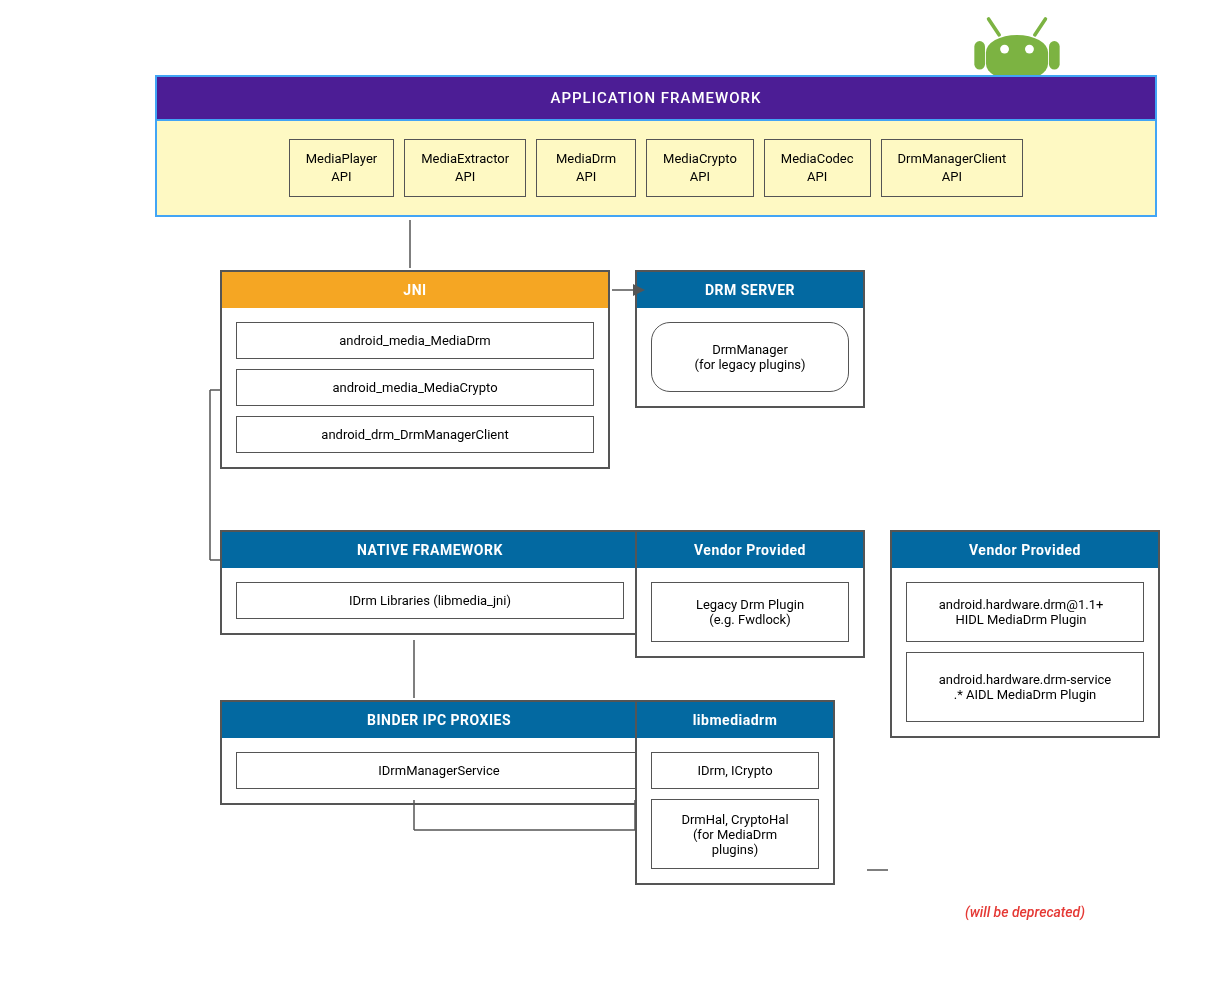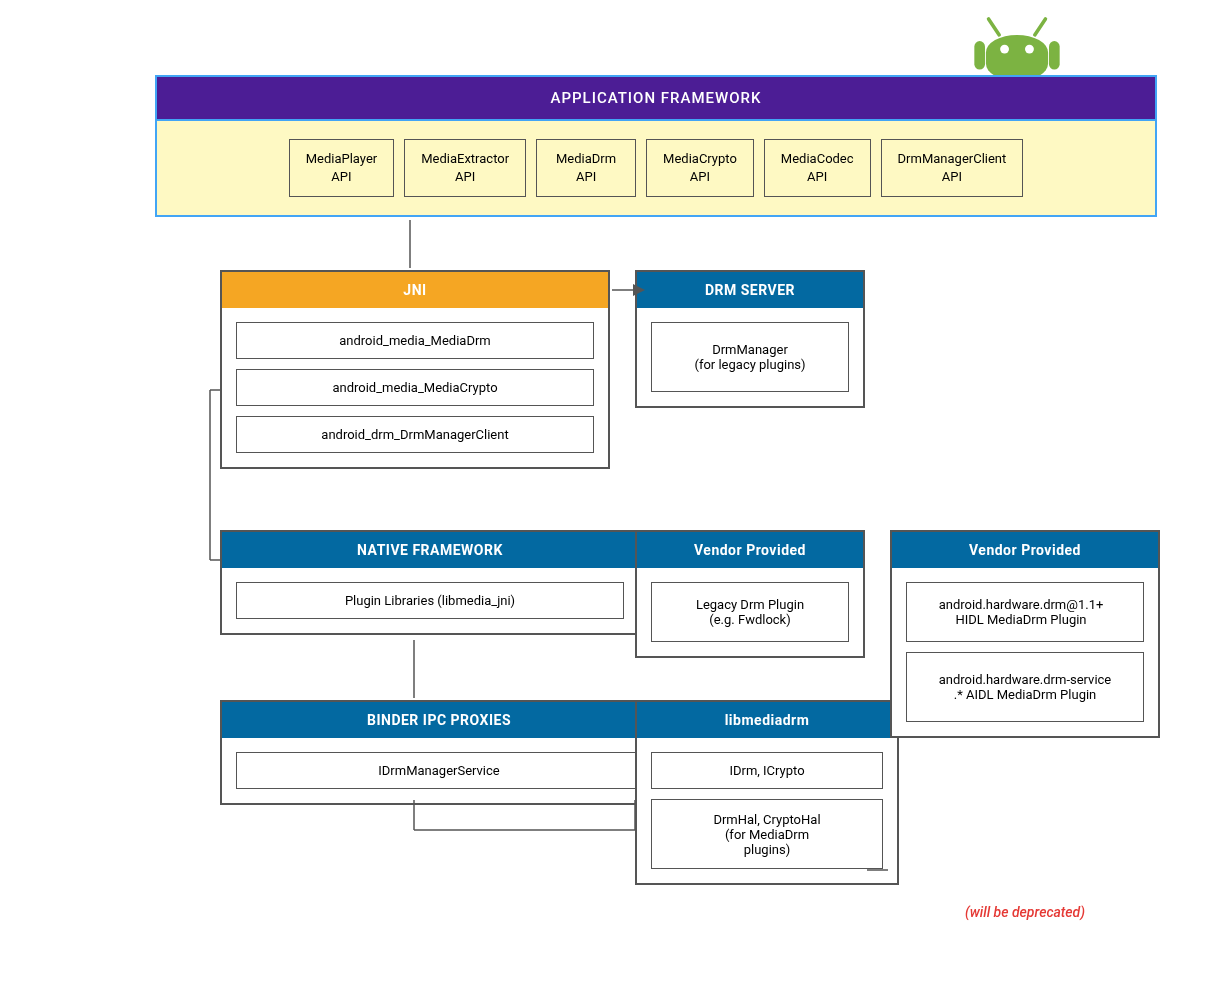--- a/index.html
+++ b/index.html
@@ -148,21 +148,21 @@
       top: 530px;
       left: 635px;
       width: 230px;
     }
 
     
     .libmediadrm-section {
       position: absolute;
       top: 700px;
       left: 635px;
-      width: 264px;
+      width: 200px;
     }
 
     
     .vendor-right-section {
       position: absolute;
       top: 530px;
       left: 890px;
       width: 270px;
     }
 
@@ -227,35 +227,35 @@
     <div class="component-body">
       <div class="inner-box">android_media_MediaDrm</div>
       <div class="inner-box">android_media_MediaCrypto</div>
       <div class="inner-box">android_drm_DrmManagerClient</div>
     </div>
   </div>
 
   <div class="native-fw-section component-box">
     <div class="component-header purple">NATIVE FRAMEWORK</div>
     <div class="component-body">
-      <div class="inner-box">Plugin Libraries (libmedia_jni)</div>
+      <div class="inner-box">IDrm Libraries (libmedia_jni)</div>
     </div>
   </div>
 
   <div class="binder-section component-box">
     <div class="component-header purple">BINDER IPC PROXIES</div>
     <div class="component-body">
       <div class="inner-box">IDrmManagerService</div>
     </div>
   </div>
 
   <div class="drm-server-section component-box">
     <div class="component-header purple">DRM SERVER</div>
     <div class="component-body">
-      <div class="inner-box" style="min-height:70px; display:flex; align-items:center; justify-content:center;">DrmManager<br>(for legacy plugins)</div>
+      <div class="inner-box" style="min-height:70px; display:flex; align-items:center; justify-content:center;border-radius:19px;">DrmManager<br>(for legacy plugins)</div>
     </div>
   </div>
 
   <div class="vendor-left-section component-box">
     <div class="component-header purple">Vendor Provided</div>
     <div class="component-body">
       <div class="inner-box" style="min-height:60px; display:flex; align-items:center; justify-content:center;">Legacy Drm Plugin<br>(e.g. Fwdlock)</div>
     </div>
   </div>
 

